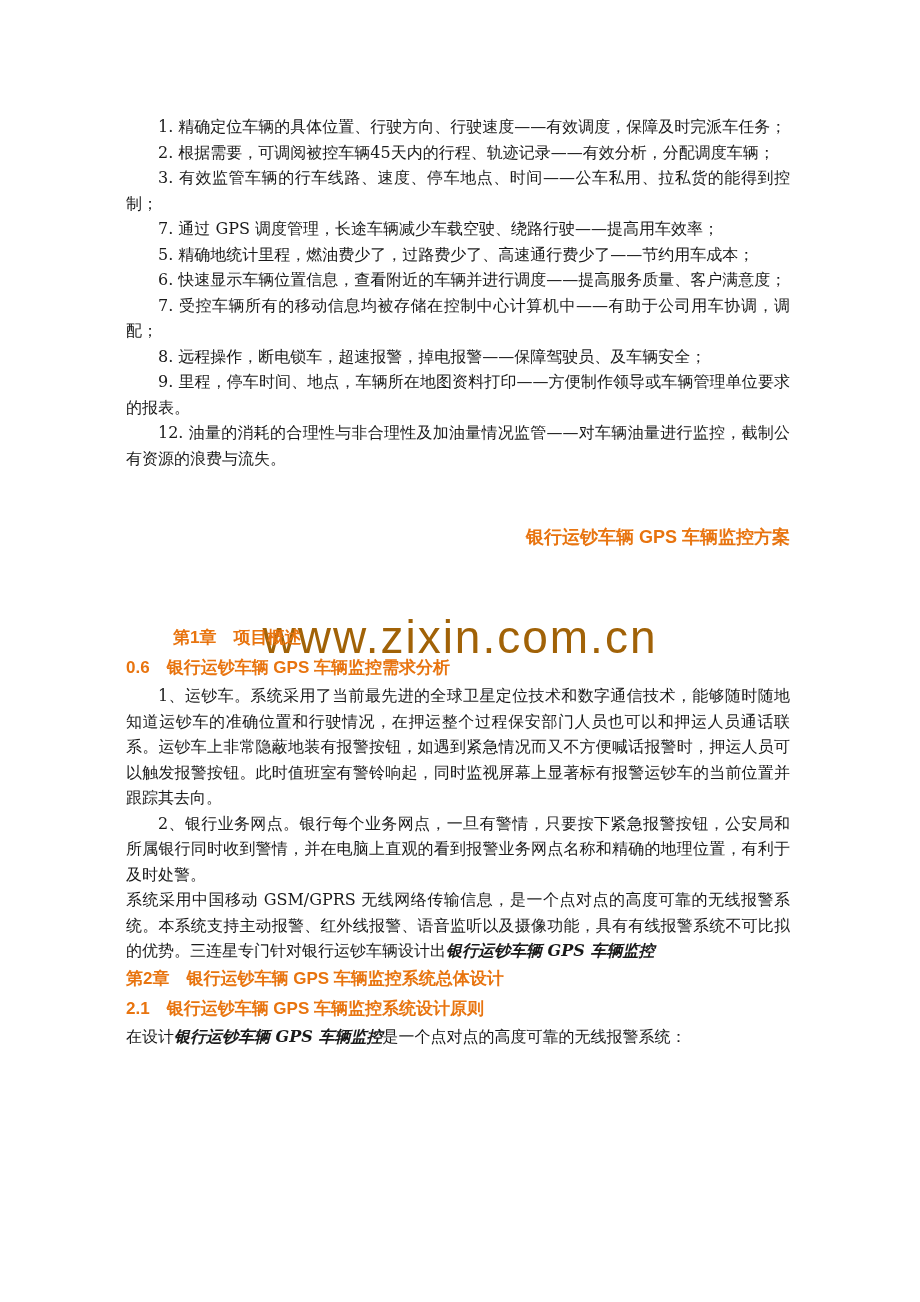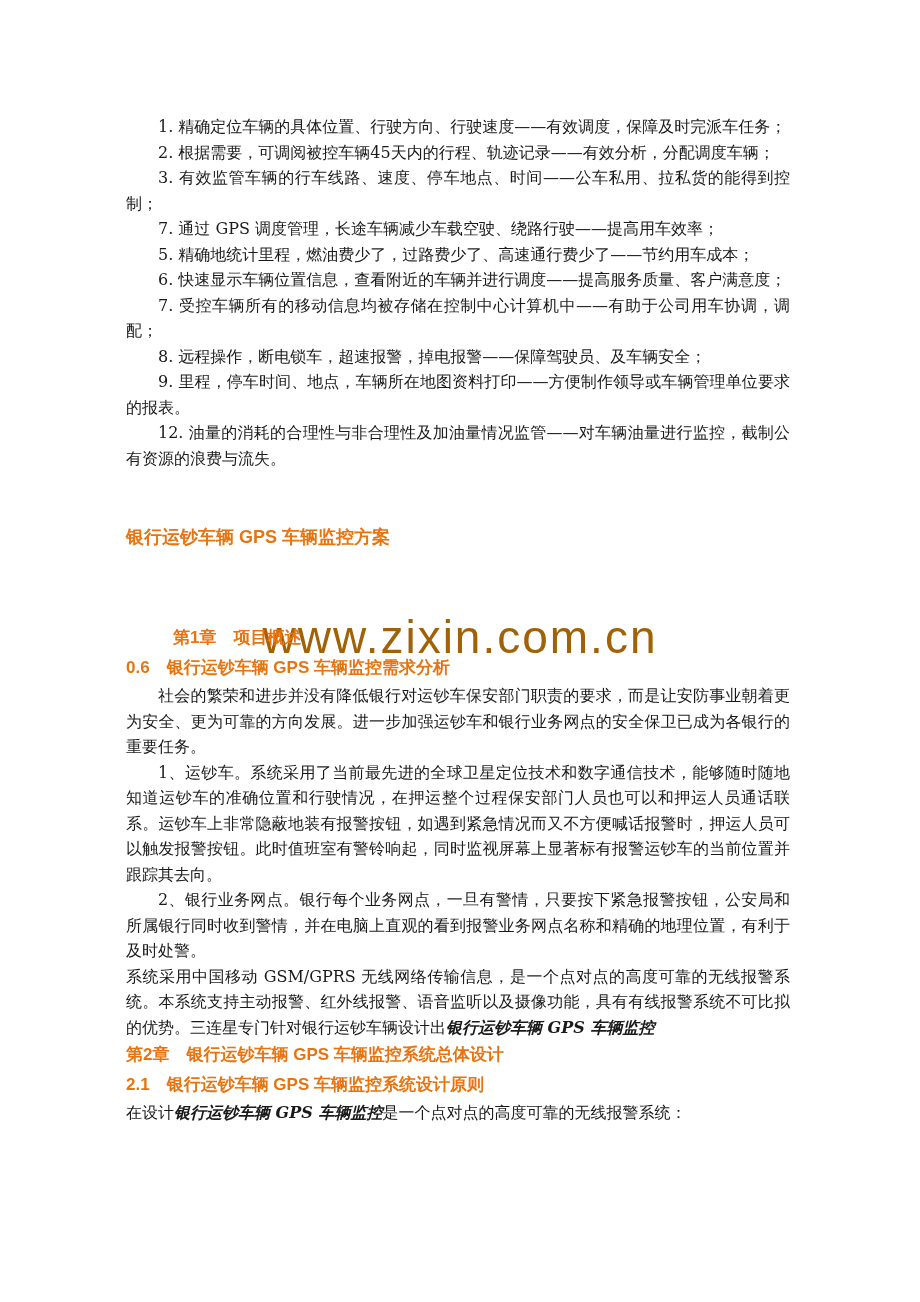--- a/index.html
+++ b/index.html
@@ -25,21 +25,21 @@
     text-align: justify;
     position: relative;
     z-index: 2;
   }
   p.para.indent { text-indent: 2em; }
   p.para .bold { font-weight: bold; font-style: italic; }
 
   
   .doc-title {
     margin: 52px 0 0 0;
-    text-align: left;
+    text-align: right;
     font-family: "Liberation Sans", "DejaVu Sans", sans-serif;
     font-weight: bold;
     font-size: 18px;
     line-height: 28px;
     color: #e8740f;
     position: relative;
     z-index: 2;
   }
 
   
@@ -94,21 +94,20 @@
     </section>
 
   <h1 class="doc-title">银行运钞车辆 GPS 车辆监控方案</h1>
 
   <div class="watermark">www.zixin.com.cn</div>
 
   <h2 class="heading ch1">第1章　项目概述</h2>
   <h3 class="heading">0.6　银行运钞车辆 GPS 车辆监控需求分析</h3>
 
   <section id="ch1-paras">
-      <p class="para indent"><span>社会的繁荣和进步并没有降低银行对运钞车保安部门职责的要求，而是让安防事业朝着更为安全、更为可靠的方向发展。进一步加强运钞车和银行业务网点的安全保卫已成为各银行的重要任务。</span></p>
       <p class="para indent"><span>1、运钞车。系统采用了当前最先进的全球卫星定位技术和数字通信技术，能够随时随地知道运钞车的准确位置和行驶情况，在押运整个过程保安部门人员也可以和押运人员通话联系。运钞车上非常隐蔽地装有报警按钮，如遇到紧急情况而又不方便喊话报警时，押运人员可以触发报警按钮。此时值班室有警铃响起，同时监视屏幕上显著标有报警运钞车的当前位置并跟踪其去向。</span></p>
       <p class="para indent"><span>2、银行业务网点。银行每个业务网点，一旦有警情，只要按下紧急报警按钮，公安局和所属银行同时收到警情，并在电脑上直观的看到报警业务网点名称和精确的地理位置，有利于及时处警。</span></p>
       <p class="para"><span>系统采用中国移动 GSM/GPRS 无线网络传输信息，是一个点对点的高度可靠的无线报警系统。本系统支持主动报警、红外线报警、语音监听以及摄像功能，具有有线报警系统不可比拟的优势。三连星专门针对银行运钞车辆设计出</span><span class="bold">银行运钞车辆 GPS 车辆监控</span></p>
     </section>
 
   <h2 class="heading">第2章　银行运钞车辆 GPS 车辆监控系统总体设计</h2>
   <h3 class="heading">2.1　银行运钞车辆 GPS 车辆监控系统设计原则</h3>
 
   <section id="ch2-paras">
       <p class="para"><span>在设计</span><span class="bold">银行运钞车辆 GPS 车辆监控</span><span>是一个点对点的高度可靠的无线报警系统：</span></p>

